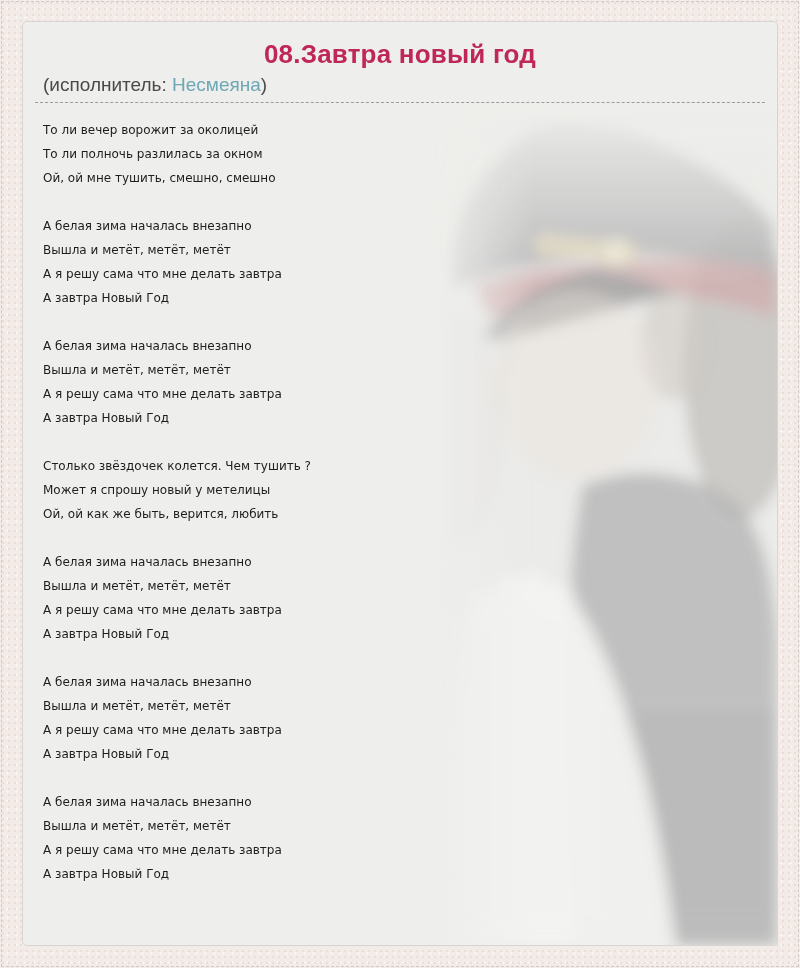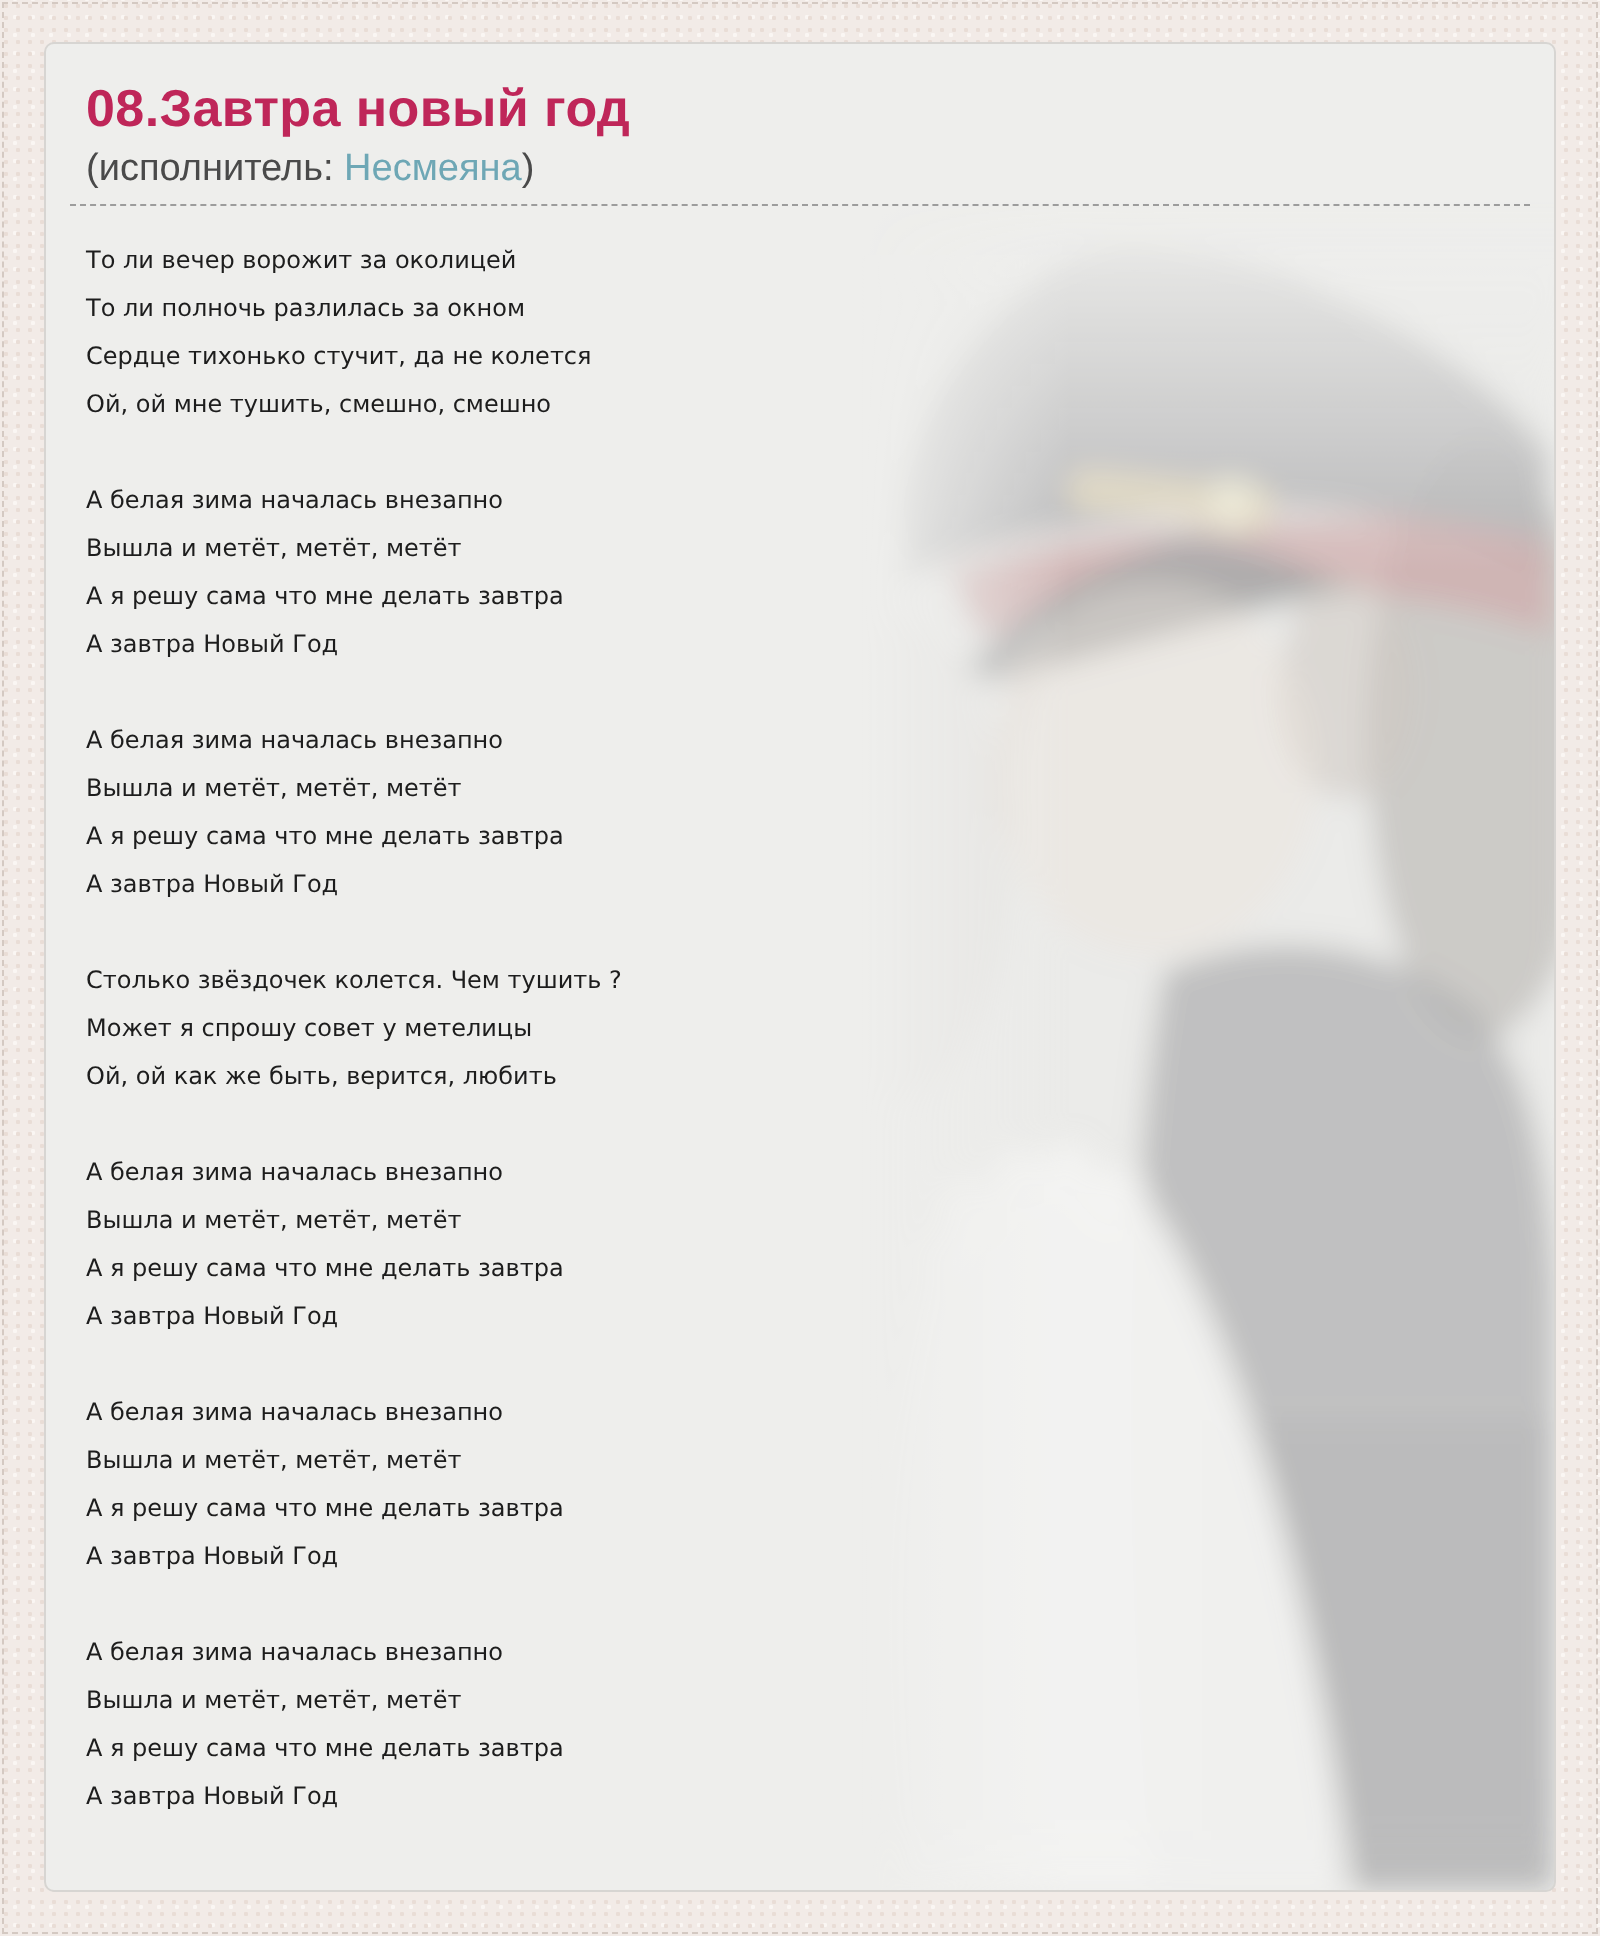--- a/index.html
+++ b/index.html
@@ -51,20 +51,21 @@
     z-index: 2;
     padding: 18px 20px 0 20px;
   }
   h1.song-title {
     margin: 0 0 3px 0;
     font-size: 26px;
     font-weight: bold;
     line-height: 1.15;
     color: #bf2659;
     letter-spacing: 0.2px;
+    text-align: center;
   }
   .artist-line {
     font-size: 19px;
     color: #4a4a4a;
     line-height: 1.25;
   }
   .artist-link {
     color: #6ea7b5;
     text-decoration: none;
     cursor: pointer;
@@ -147,38 +148,37 @@
   </svg>
 
   <div class="content">
     <h1 class="song-title">08.Завтра новый год</h1>
     <div class="artist-line"><span>(исполнитель: </span><a class="artist-link">Несмеяна</a><span>)</span></div>
     <div class="sep"></div>
     <div class="lyrics" id="lyrics">
         <p class="stanza">
           <span class="line">То ли вечер ворожит за околицей</span>
           <span class="line">То ли полночь разлилась за окном</span>
-          <span class="line">Сердце тихонько стучит, да не колется</span>
           <span class="line">Ой, ой мне тушить, смешно, смешно</span>
         </p>
         <p class="stanza">
           <span class="line">А белая зима началась внезапно</span>
           <span class="line">Вышла и метёт, метёт, метёт</span>
           <span class="line">А я решу сама что мне делать завтра</span>
           <span class="line">А завтра Новый Год</span>
         </p>
         <p class="stanza">
           <span class="line">А белая зима началась внезапно</span>
           <span class="line">Вышла и метёт, метёт, метёт</span>
           <span class="line">А я решу сама что мне делать завтра</span>
           <span class="line">А завтра Новый Год</span>
         </p>
         <p class="stanza">
           <span class="line">Столько звёздочек колется. Чем тушить ?</span>
-          <span class="line">Может я спрошу совет у метелицы</span>
+          <span class="line">Может я спрошу новый у метелицы</span>
           <span class="line">Ой, ой как же быть, верится, любить</span>
         </p>
         <p class="stanza">
           <span class="line">А белая зима началась внезапно</span>
           <span class="line">Вышла и метёт, метёт, метёт</span>
           <span class="line">А я решу сама что мне делать завтра</span>
           <span class="line">А завтра Новый Год</span>
         </p>
         <p class="stanza">
           <span class="line">А белая зима началась внезапно</span>

